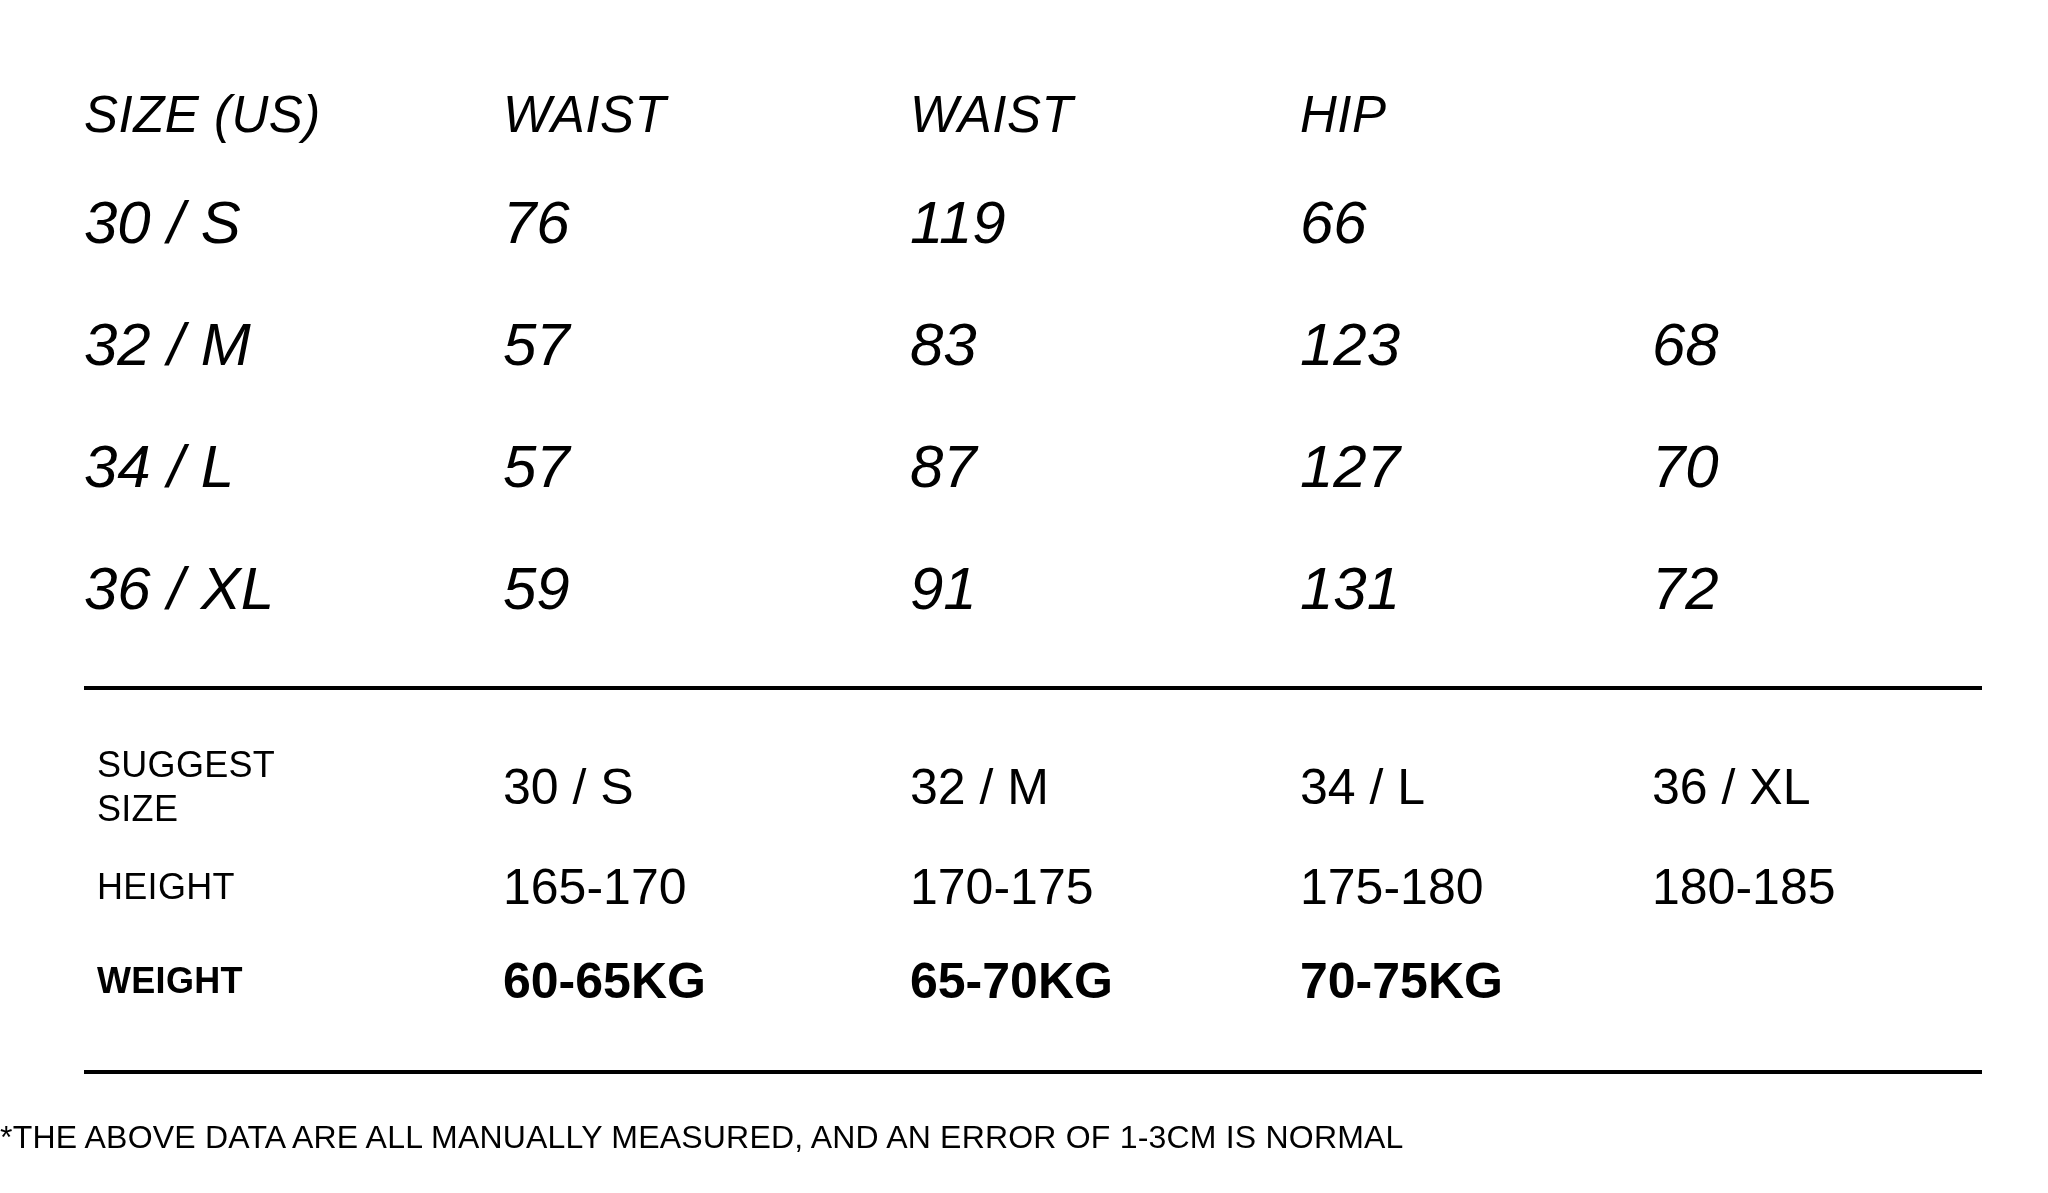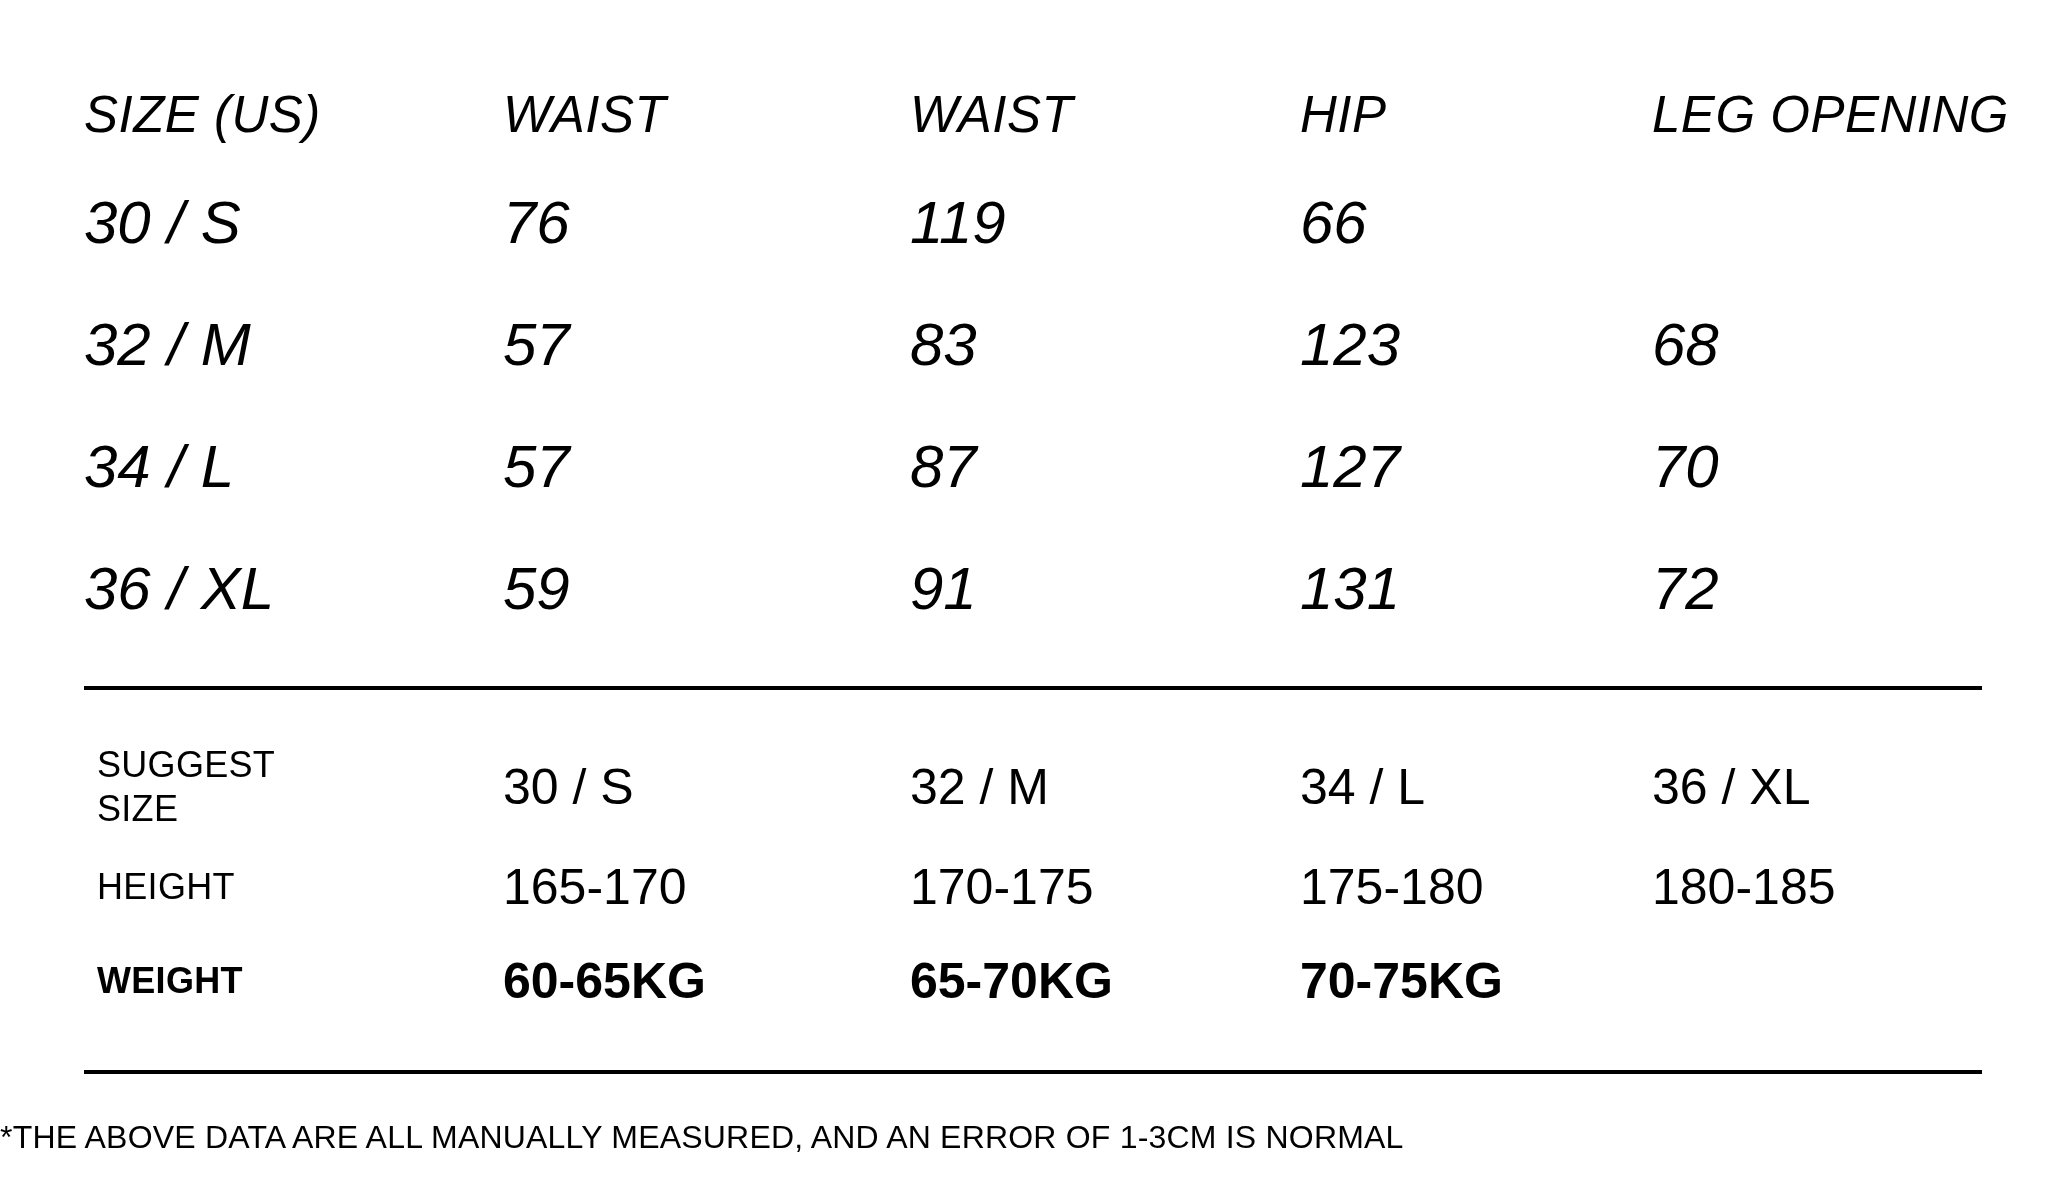--- a/index.html
+++ b/index.html
@@ -79,21 +79,20 @@
 
 <div class="sheet">
   <div class="content">
 
     <div class="main-table">
       <div class="grid-row head-row">
         <div class="head-cell">SIZE (US)</div>
         <div class="head-cell">WAIST</div>
         <div class="head-cell">WAIST</div>
         <div class="head-cell">HIP</div>
-        <div class="head-cell">LEG OPENING</div>
       </div>
 
       <div class="grid-row data-row">
         <div class="data-cell">30 / S</div>
         <div class="data-cell">76</div>
         <div class="data-cell">119</div>
         <div class="data-cell">66</div>
       </div>
 
       <div class="grid-row data-row">

